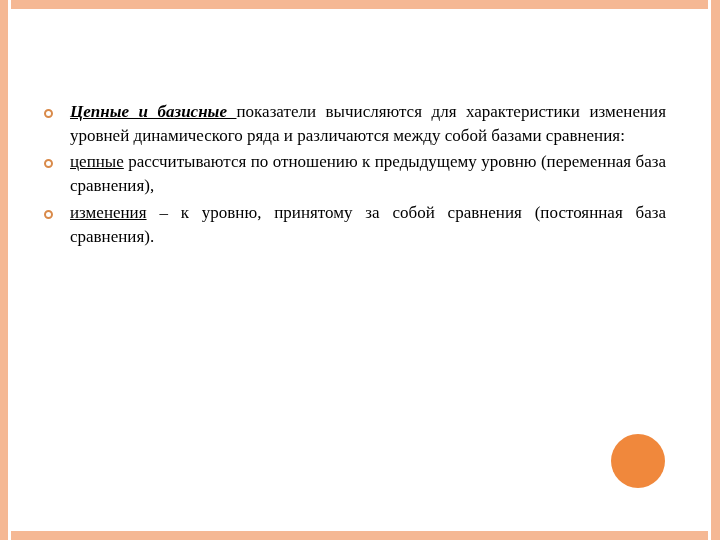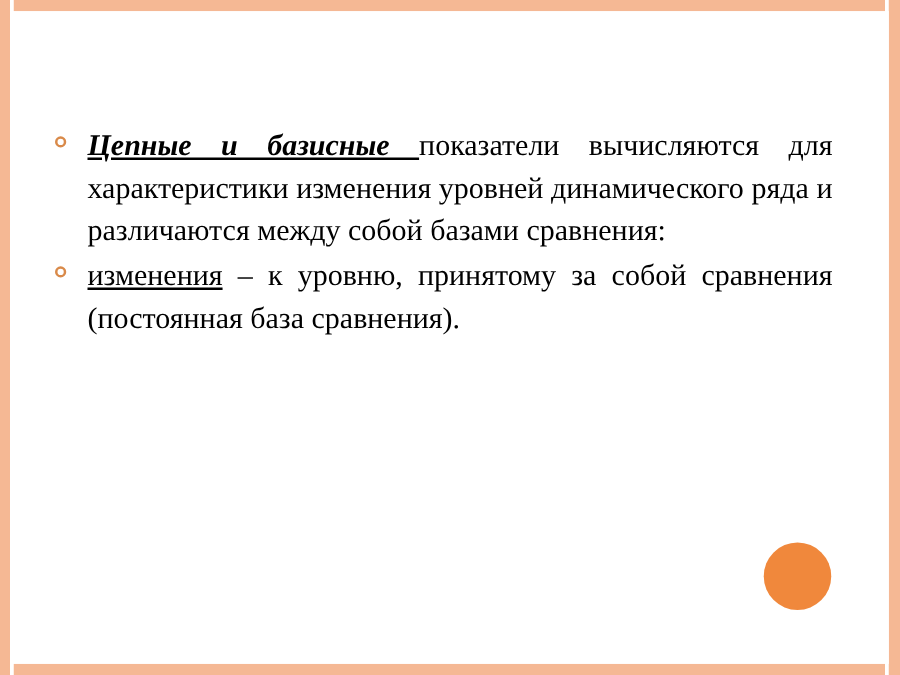--- a/index.html
+++ b/index.html
@@ -103,21 +103,21 @@
   }
   ul.bullets {
     list-style: none;
     margin: 0;
     padding: 0;
   }
   ul.bullets > li {
     position: relative;
     padding-left: 34px;
     margin-bottom: 2px;
-    font-size: 24px;
+    font-size: 17px;
     line-height: 1.42;
     color: #000000;
     text-align: justify;
     text-justify: inter-word;
   }
   ul.bullets > li .marker {
     position: absolute;
     left: 8px;
     top: 9px;
     width: 9px;
@@ -157,20 +157,24 @@
   <div class="accent-circle"></div>
 
   <div class="content">
     <ul class="bullets">
 
       <li>
         <span class="marker"></span>
         <span class="para"><span class="bi-u">Цепные и базисные </span><span class="txt">показатели вычисляются для характеристики изменения уровней динамического ряда и различаются между собой базами сравнения:</span></span>
       </li>
 
+      <li>
+        <span class="marker"></span>
+        <span class="para"><span class="u">цепные</span><span class="txt"> рассчитываются по отношению к предыдущему уровню (переменная база сравнения),</span></span>
+      </li>
 
       <li>
         <span class="marker"></span>
         <span class="para"><span class="u">изменения</span><span class="txt"> – к уровню, принятому за собой сравнения (постоянная база сравнения).</span></span>
       </li>
 
     </ul>
   </div>
 
 </div>

